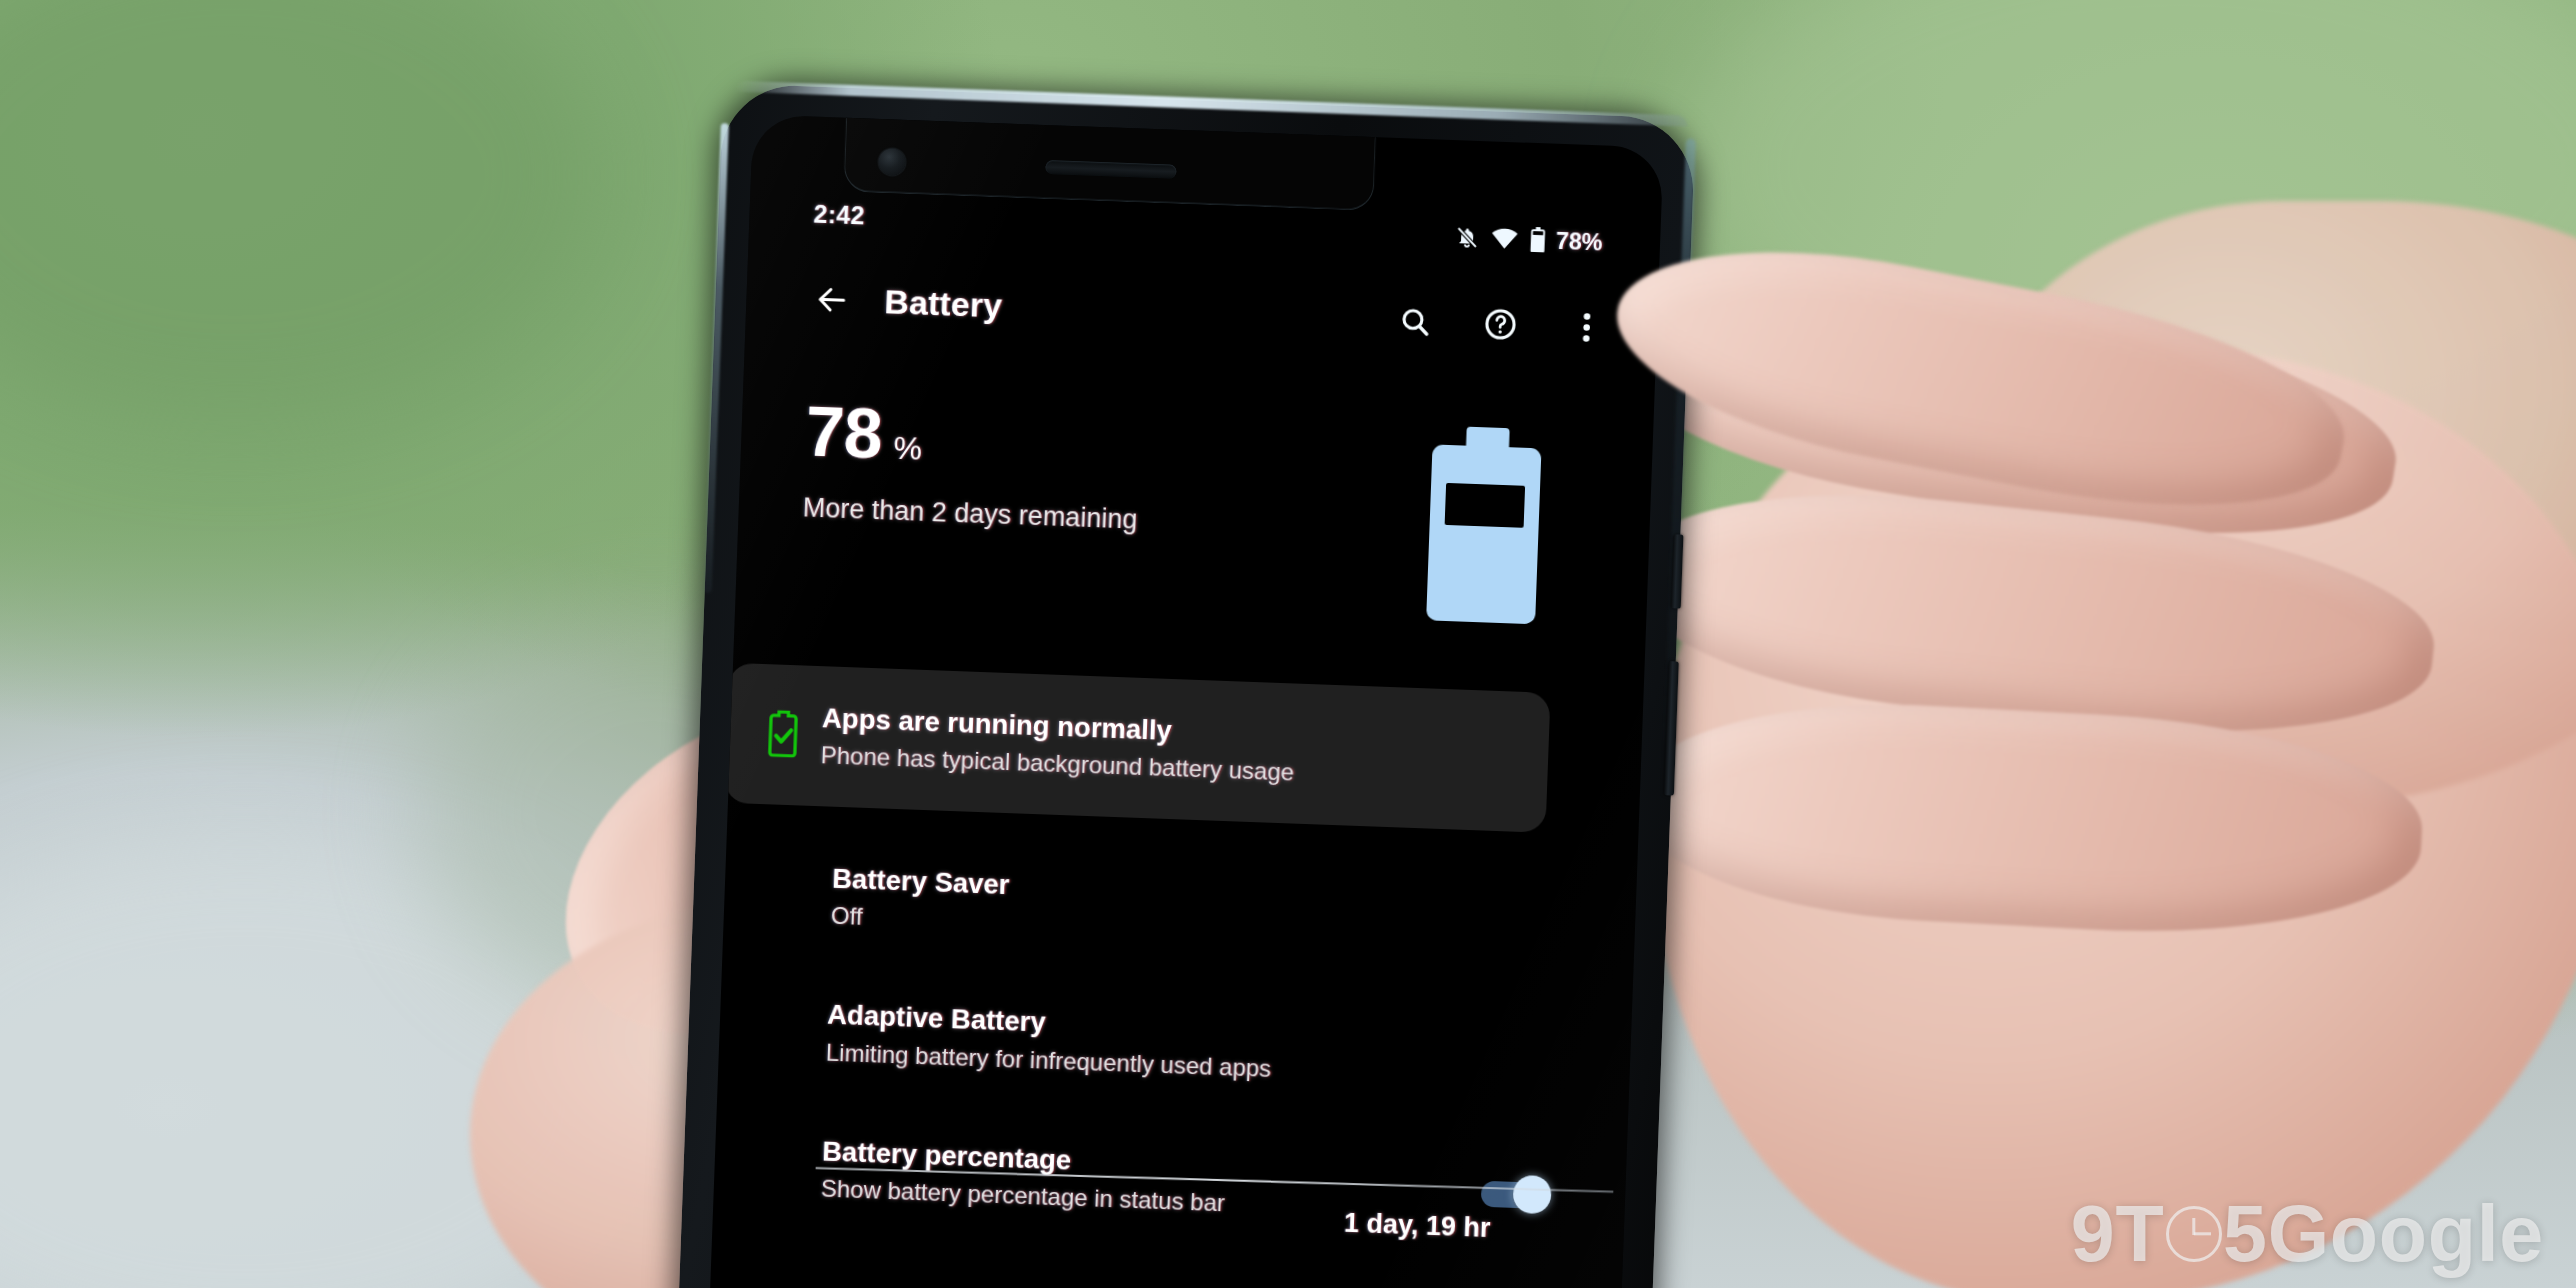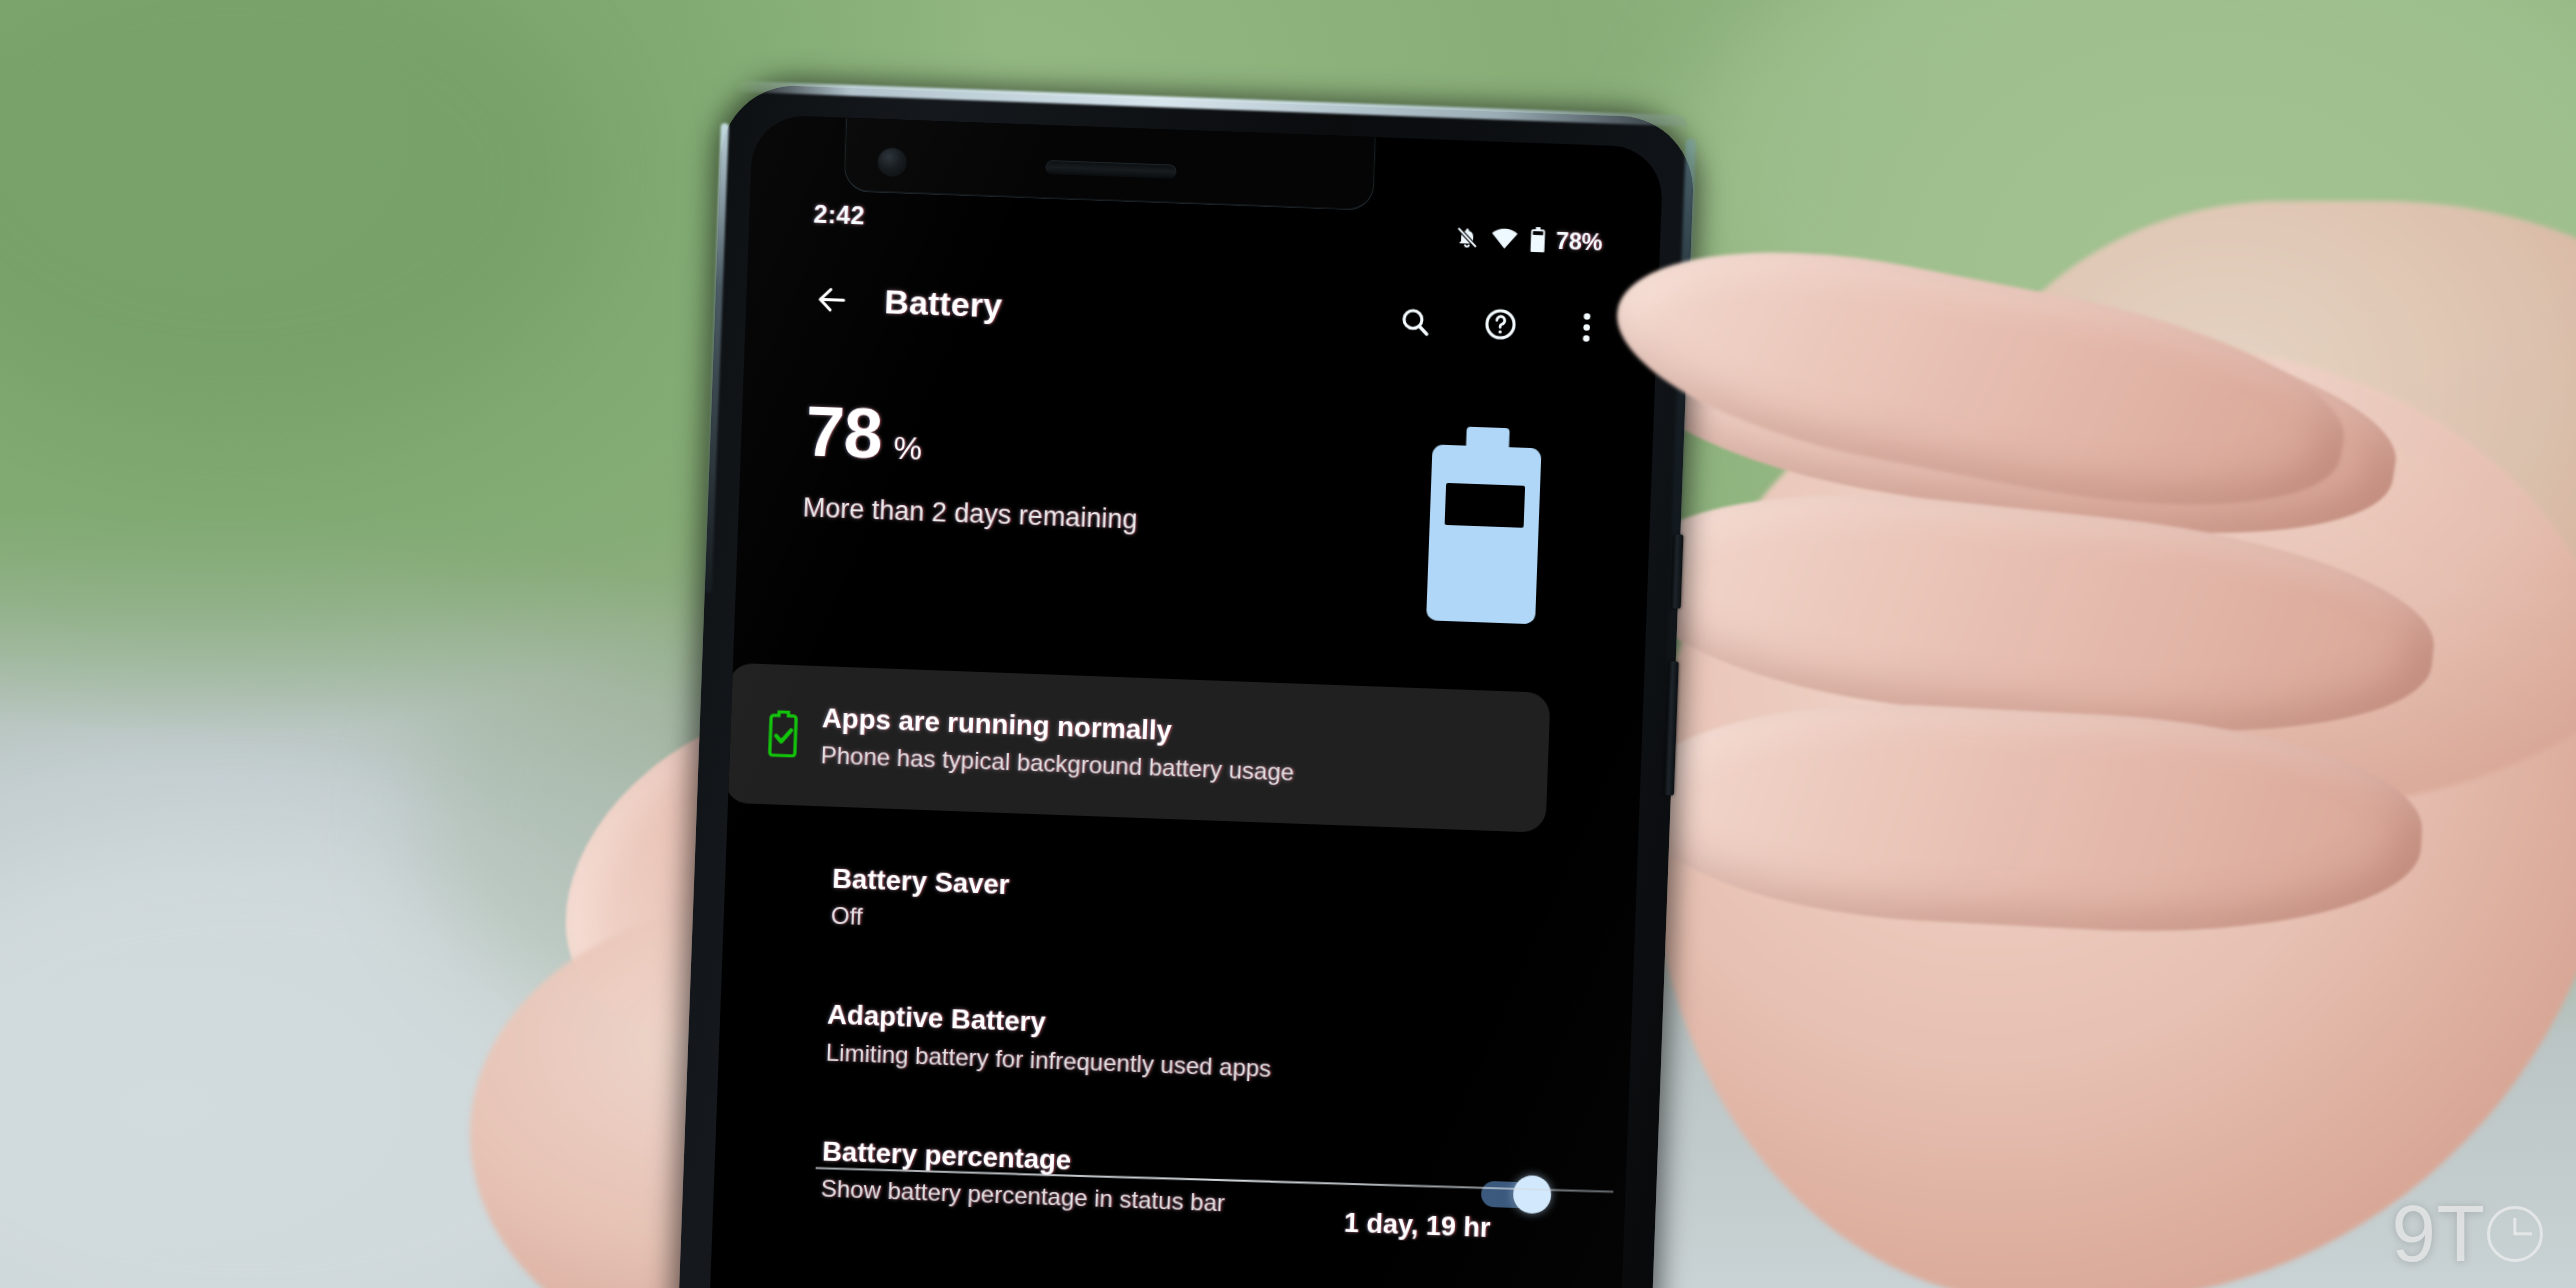--- a/index.html
+++ b/index.html
@@ -233,21 +233,21 @@
   }
   .cut-text {
     position:absolute; left:631px; top:1071px; width:282px;
     font-size:27px; font-weight:700; color:#fff;
     white-space:nowrap; overflow:hidden;
   }
 
   
   .watermark {
     position:absolute; right:32px; bottom:14.8px;
-    font-size:79px; font-weight:400; letter-spacing:0.7px;
+    font-size:79px; font-weight:700; letter-spacing:0.7px;
     color:rgba(238,238,238,.72);
     display:flex; align-items:center; line-height:1;
     text-shadow:0 1.3px 8px rgba(0,0,0,.18);
     pointer-events:none;
   }
   .wm-clock {
     position:relative; display:inline-block;
     width:56px; height:56px; margin:0 1.3px; vertical-align:middle;
   }
   .wm-clock .ring {
@@ -437,16 +437,17 @@
     <div class="finger" style="left:1611px; top:282px; width:738px; height:195px; transform:rotate(11deg); filter:blur(1.1px);"></div>
   </div>
 
   <div class="watermark">
     <span>9T</span>
     <span class="wm-clock">
       <span class="ring"></span>
         <span class="h"></span>
         <span class="m"></span>
     </span>
+    <span>5Google</span>
   </div>
 
 </div>
 
 
 </body></html>

